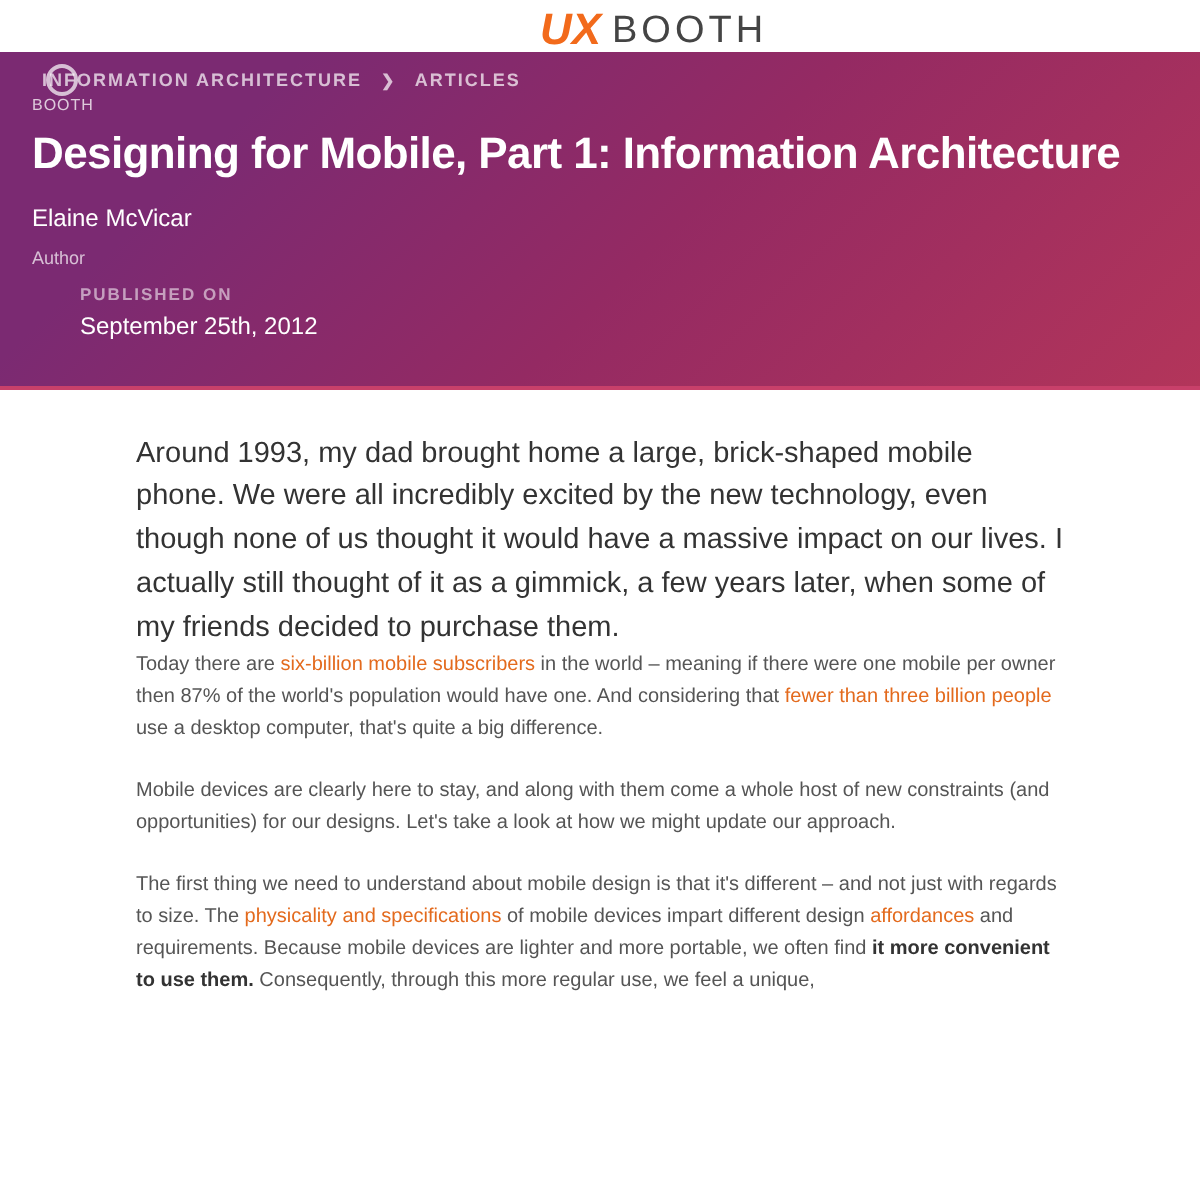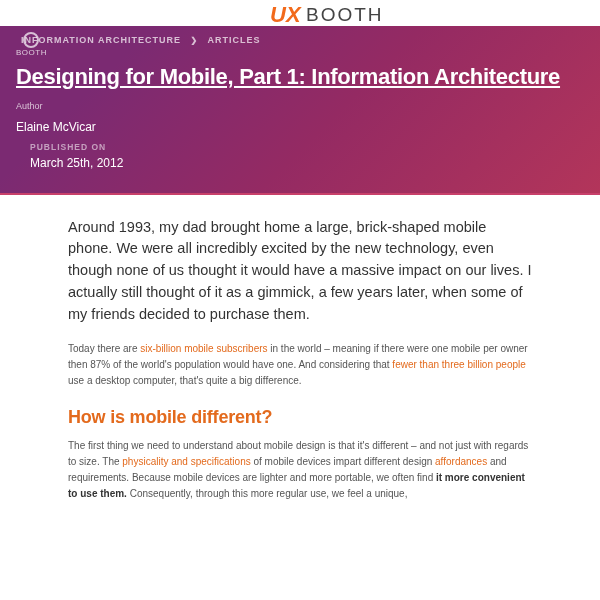--- a/index.html
+++ b/index.html
@@ -54,45 +54,43 @@
     margin-left: 5px;
     margin-bottom: 16px;
   }
   .breadcrumb .sep { margin: 0 6px; font-size: 8px; }
   .h1 {
     font-size: 22px;
     font-weight: 700;
     letter-spacing: -0.3px;
     margin-bottom: 10px;
     line-height: 1.2;
-    text-decoration: underline;
   }
   .meta-label {
     font-size: 8.5px;
     letter-spacing: 1px;
     color: rgba(255,255,255,0.55);
     font-weight: 600;
     text-transform: uppercase;
   }
   .meta-value {
     font-size: 12px;
     color: #fff;
     margin-bottom: 4px;
   }
   .meta-value.small { color: rgba(255,255,255,0.7); font-size: 9px; margin-bottom: 4px; }
-  .indent { margin-left: 14px; }
+  .indent { margin-left: 24px; }
   .article {
     padding: 22px 68px 20px 68px;
     color: #444;
   }
   .lede {
     font-size: 14.5px;
     line-height: 1.5;
     color: #333;
-    margin-bottom: 16px;
   }
   .p {
     font-size: 10px;
     line-height: 1.6;
     margin-bottom: 15px;
     color: #555;
   }
   .h2 {
     font-size: 18px;
     font-weight: 700;
@@ -121,34 +119,34 @@
   </div>
 
   <div class="breadcrumb">
     <span>INFORMATION ARCHITECTURE</span>
     <span class="sep">❯</span>
     <span>ARTICLES</span>
   </div>
 
   <h1 class="h1">Designing for Mobile, Part 1: Information Architecture</h1>
 
+  <div class="meta-value">Elaine McVicar</div>
   <div class="meta-value small">Author</div>
-  <div class="meta-value">Elaine McVicar</div>
   <div class="indent">
     <div class="meta-label">PUBLISHED ON</div>
-    <div class="meta-value">March 25th, 2012</div>
+    <div class="meta-value">September 25th, 2012</div>
   </div>
 </div>
 
 <div class="article">
   <p class="lede">Around 1993, my dad brought home a large, brick-shaped mobile phone. We were all incredibly excited by the new technology, even though none of us thought it would have a massive impact on our lives. I actually still thought of it as a gimmick, a few years later, when some of my friends decided to purchase them.</p>
 
   <p class="p">
     <span>Today there are </span><a class="link">six-billion mobile subscribers</a><span> in the world – meaning if there were one mobile per owner then 87% of the world's population would have one. And considering that </span><a class="link">fewer than three billion people</a><span> use a desktop computer, that's quite a big difference.</span>
   </p>
 
+  <p class="p">Mobile devices are clearly here to stay, and along with them come a whole host of new constraints (and opportunities) for our designs. Let's take a look at how we might update our approach.</p>
 
-  <h2 class="h2">How is mobile different?</h2>
 
   <p class="p">
     <span>The first thing we need to understand about mobile design is that it's different – and not just with regards to size. The </span><a class="link">physicality and specifications</a><span> of mobile devices impart different design </span><a class="link">affordances</a><span> and requirements. Because mobile devices are lighter and more portable, we often find </span><b>it more convenient to use them.</b><span> Consequently, through this more regular use, we feel a unique, </span>
   </p>
 </div>
 
 </body></html>

